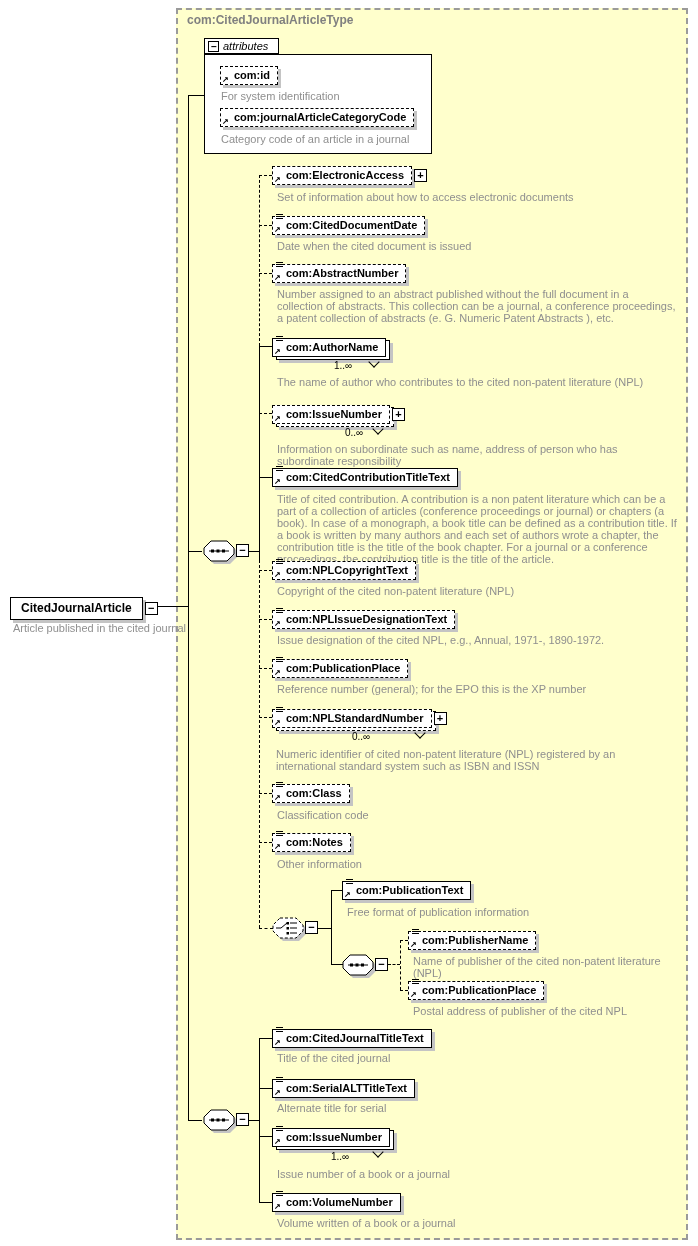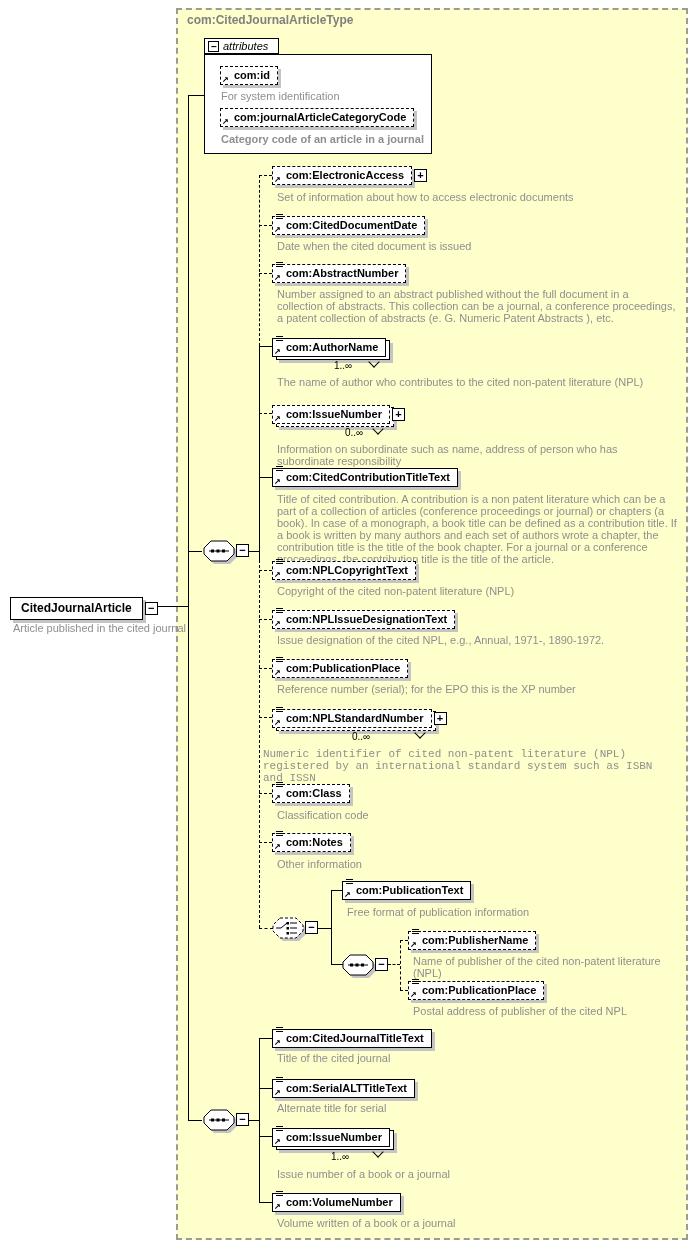--- a/index.html
+++ b/index.html
@@ -112,21 +112,21 @@
 </div>
 <div class="el abs dashed" style="left:220px;top:66px;">
   <span class="arrow">↗</span>
   <span>com:id</span>
 </div>
 <div class="ann" style="left:221px;top:90px;">For system identification</div>
 <div class="el abs dashed" style="left:220px;top:108px;">
   <span class="arrow">↗</span>
   <span>com:journalArticleCategoryCode</span>
 </div>
-<div class="ann" style="left:221px;top:133px;font-weight:bold;">Category code of an article in a journal</div>
+<div class="ann" style="left:221px;top:133px;">Category code of an article in a journal</div>
 
 <svg class="abs" style="left:199px;top:538px;" width="40" height="30" viewBox="0 0 40 30">
   <path d="M12,3 h16 l7,7 v6 l-7,7 h-16 l-7,-7 v-6 z" transform="translate(3,3)" fill="#c4c4c4" stroke="none"></path>
   <path d="M12,3 h16 l7,7 v6 l-7,7 h-16 l-7,-7 v-6 z" fill="#ffffff" stroke="#000000"></path>
   <line x1="10" y1="13" x2="30" y2="13" stroke="#000000"></line>
   <rect x="12" y="11.5" width="3" height="3" fill="#000000"></rect>
   <rect x="17.5" y="11.5" width="3" height="3" fill="#000000"></rect>
   <rect x="23" y="11.5" width="3" height="3" fill="#000000"></rect>
 </svg>
 <div class="exp" style="left:236px;top:544px;">−</div>
@@ -195,34 +195,34 @@
   <span class="arrow">↗</span>
   <span>com:NPLIssueDesignationText</span>
 </div>
 <div class="ann" style="left:277px;top:634px;">Issue designation of the cited NPL, e.g., Annual, 1971-, 1890-1972.</div>
 
 <div class="el abs dashed" style="left:272px;top:659px;">
   <span class="ticon"></span>
   <span class="arrow">↗</span>
   <span>com:PublicationPlace</span>
 </div>
-<div class="ann" style="left:277px;top:683px;">Reference number (serial); for the EPO this is the XP number</div>
+<div class="ann" style="left:277px;top:683px;">Reference number (general); for the EPO this is the XP number</div>
 
 <div class="stackwrap" style="left:272px;top:708px;">
   <div class="back dashed"></div>
   <div class="el dashed">
     <span class="ticon"></span>
     <span class="arrow">↗</span>
     <span>com:NPLStandardNumber</span>
     <span class="sidebox">+</span>
   </div>
   <div class="fan"></div>
 </div>
 <div class="occ" style="left:352px;top:731px;">0..∞</div>
-<div class="ann" style="left:263px;top:748px;font-family:Liberation Mono, monospace;">Numeric identifier of cited non-patent literature (NPL) registered by an international standard system such as ISBN and ISSN</div>
+<div class="ann" style="left:276px;top:748px;">Numeric identifier of cited non-patent literature (NPL) registered by an international standard system such as ISBN and ISSN</div>
 
 <div class="el abs dashed" style="left:272px;top:784px;">
   <span class="ticon"></span>
   <span class="arrow">↗</span>
   <span>com:Class</span>
 </div>
 <div class="ann" style="left:277px;top:809px;">Classification code</div>
 
 <div class="el abs dashed" style="left:272px;top:833px;">
   <span class="ticon"></span>

